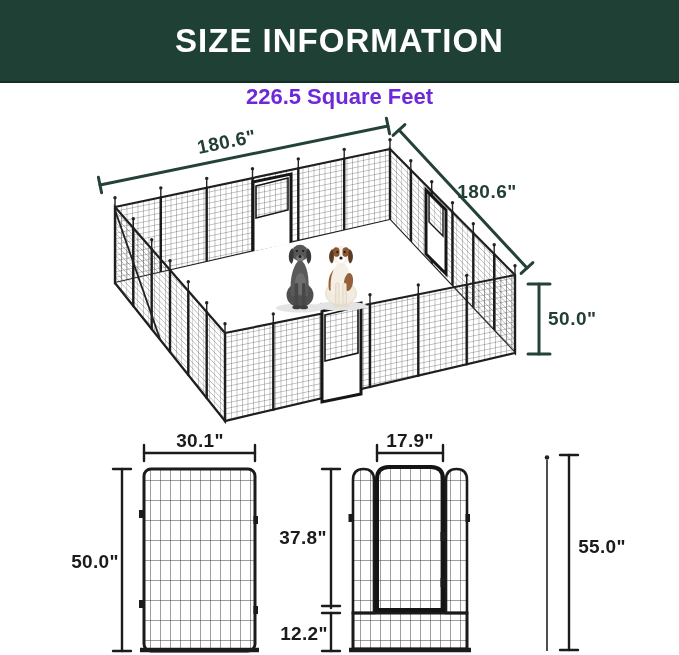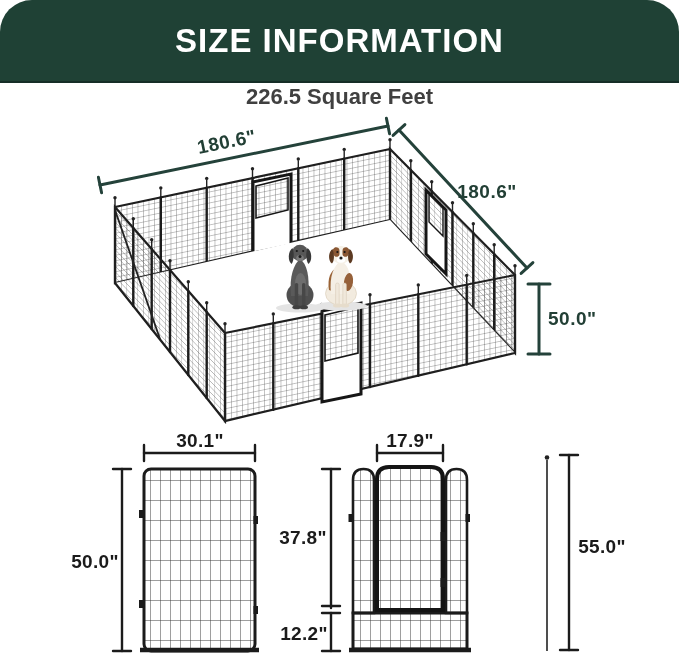--- a/index.html
+++ b/index.html
@@ -1,22 +1,22 @@
 <!DOCTYPE html>
 <html><head>
 <meta charset="utf-8">
 <style>
   html,body{margin:0;padding:0;background:#fff;}
   #stage{position:relative;width:679px;height:655px;background:#ffffff;overflow:hidden;
-         font-family:"Liberation Sans","DejaVu Sans",sans-serif;border-radius:32px;}
+         font-family:"Liberation Sans","DejaVu Sans",sans-serif;}
   .header{position:absolute;left:0;top:0;width:679px;height:81px;background:#1f4135;
           border-bottom:2px solid #152e27;display:flex;align-items:center;justify-content:center;}
   .header-title{color:#ffffff;font-size:33px;font-weight:800;letter-spacing:1px;}
   .subtitle{position:absolute;left:0;top:84px;width:679px;text-align:center;
-            color:#404040;font-size:22px;font-weight:700;}
+            color:#6d28d9;font-size:22px;font-weight:700;}
   svg{position:absolute;left:0;}
   #pen-svg{top:108px;}
   #panels-svg{top:420px;}
   .dim-label{font-size:19px;font-weight:600;letter-spacing:0.5px;fill:#223f35;}
   .dim-label-dark{font-size:19px;font-weight:600;letter-spacing:0.3px;fill:#1b1b1b;}
   .dimline{stroke:#24423a;stroke-width:3;fill:none;stroke-linecap:round;}
   .dimline-dark{stroke:#1b1b1b;stroke-width:2.4;fill:none;stroke-linecap:round;}
   .wall{stroke:#1f1f1f;stroke-width:2.2;}
   .divider{stroke:#1c1c1c;stroke-width:2.4;stroke-linecap:round;}
   .doorframe{fill:#ffffff;stroke:#161616;stroke-width:3;}

